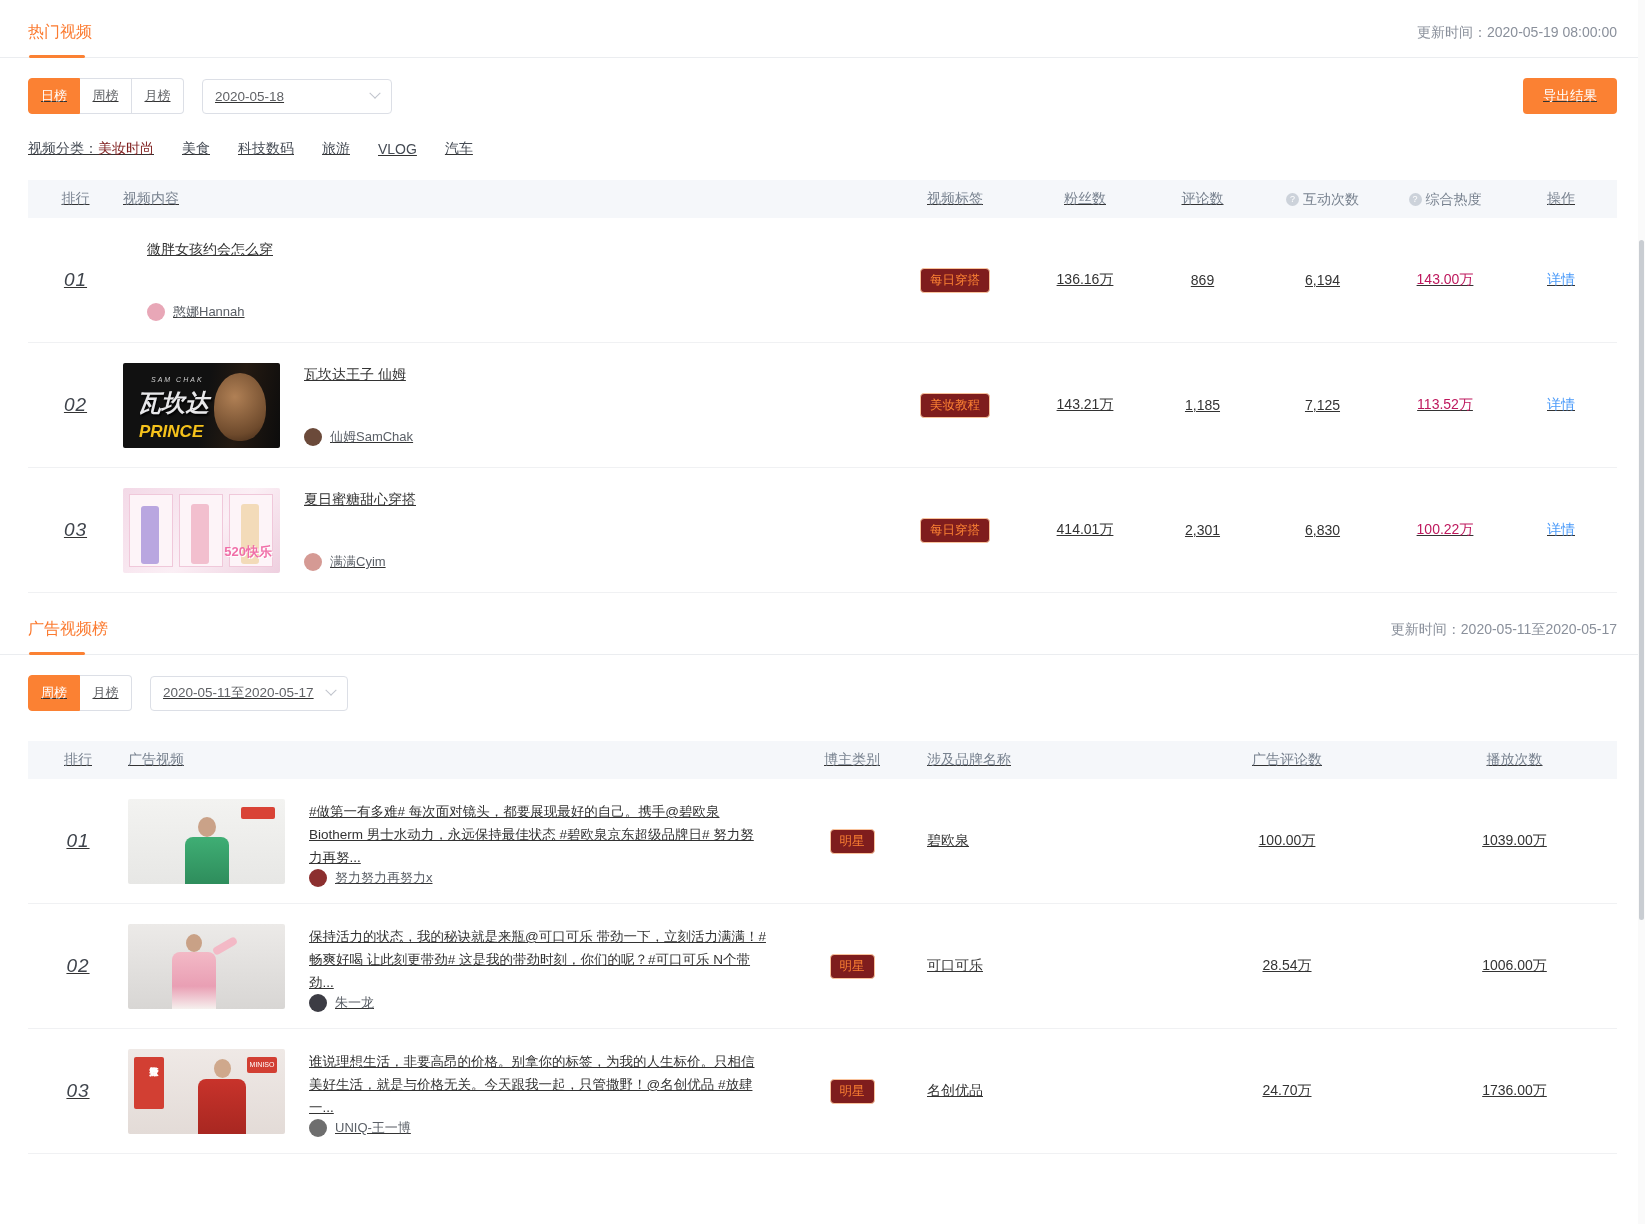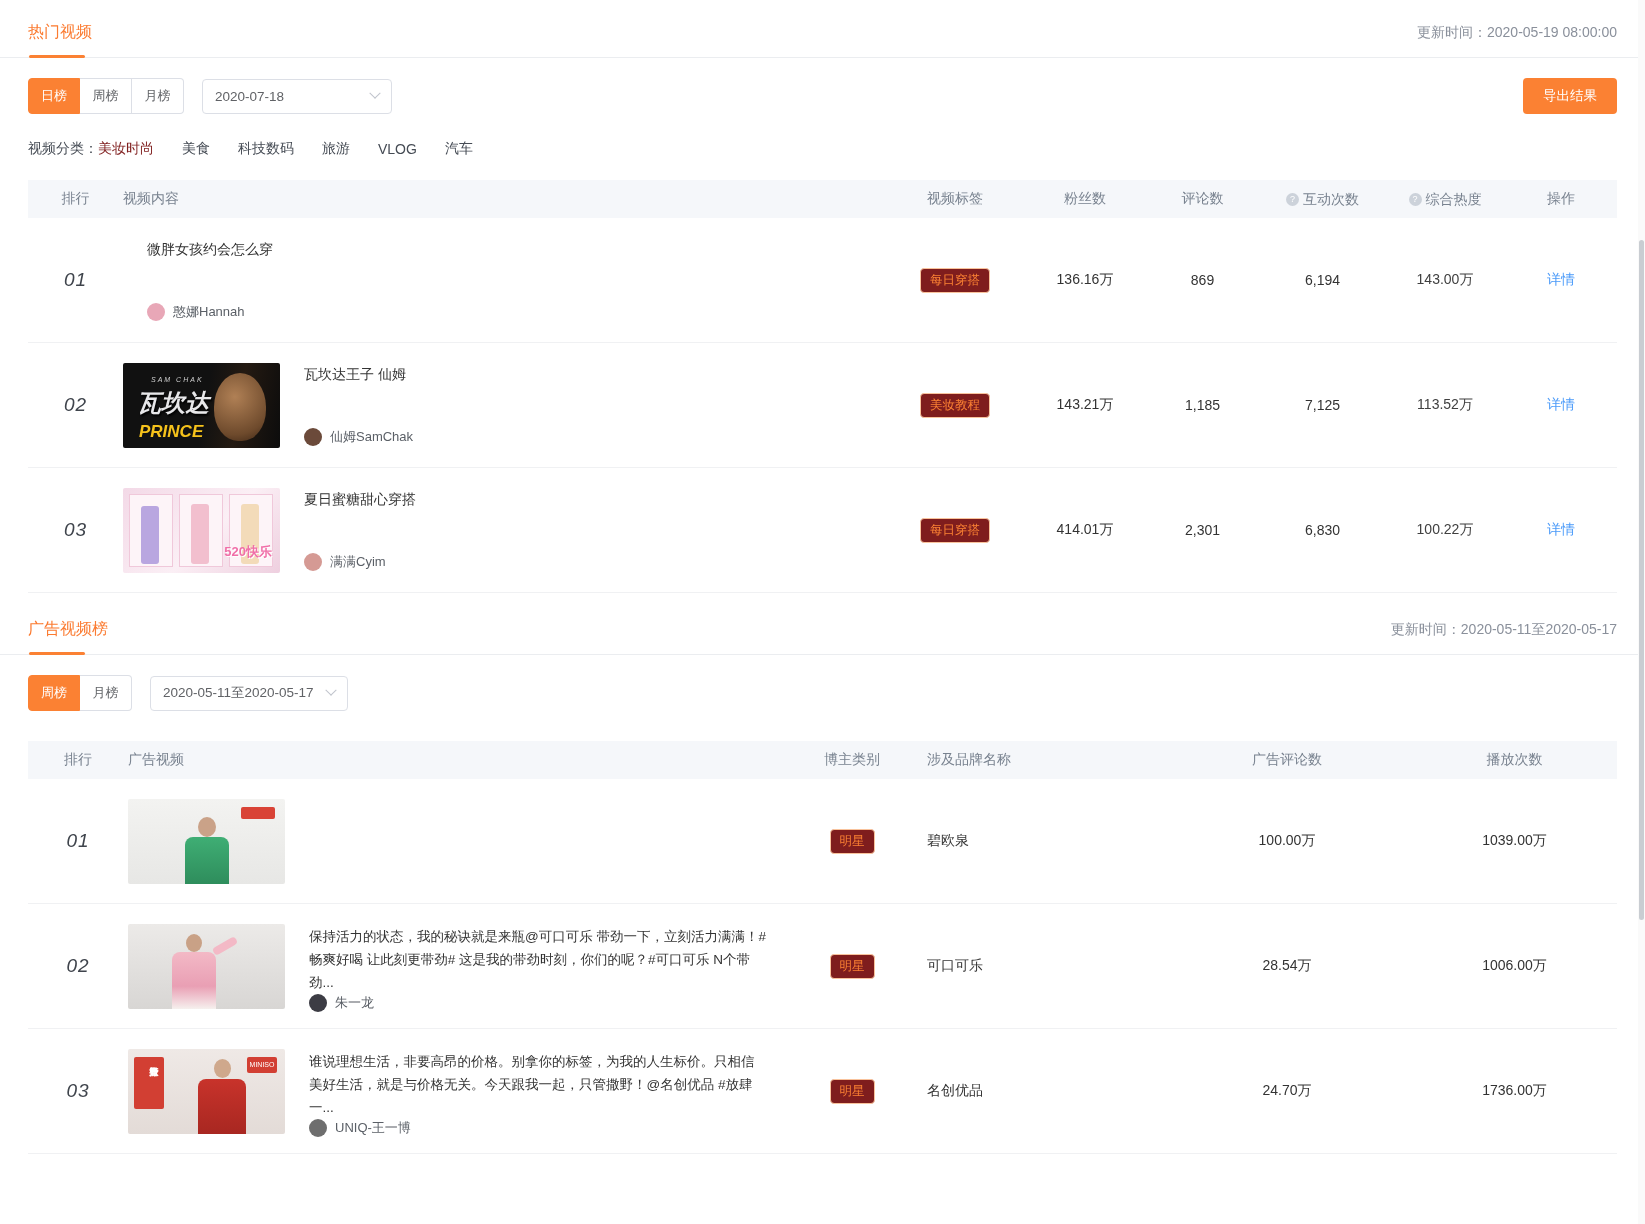--- a/index.html
+++ b/index.html
@@ -1,18 +1,18 @@
 <!DOCTYPE html>
 <html><head>
 <meta charset="utf-8">
 <style>
   * { margin:0; padding:0; box-sizing:border-box; }
   html,body { width:1645px; height:1224px; background:#fff; overflow:hidden;
     font-family:"Liberation Sans","DejaVu Sans",sans-serif; color:#333; }
-  .page { position:relative; width:1645px; height:1224px; }
+  .page { position:relative; width:1645px; height:1224px;text-decoration:underline; }
 
   
   .sec-head { position:relative; padding:22px 28px 0 28px; border-bottom:1px solid #ebedf0; }
   .sec-title { display:inline-block; font-size:16px; color:#fb7b31; padding-bottom:14px; position:relative; }
   .sec-title .underline { position:absolute; left:1px; bottom:-1px; width:56px; height:3px; background:#fb8133; border-radius:2px; }
   .sec-updated { position:absolute; right:28px; top:24px; font-size:14px; color:#8a909b; }
 
   
   .controls { display:flex; align-items:center; padding:20px 28px 0 28px; }
   .tab-group { display:flex; }
@@ -41,21 +41,21 @@
   .t2-grid { display:grid; grid-template-columns:100px minmax(0,1fr) 150px 235px 250px 205px; align-items:center; }
   .thead { background:#f5f7fa; height:38px; font-size:14px; color:#78828f; }
   .th { text-align:center; }
   .th.left { text-align:left; }
   .th-ico { display:inline-flex; align-items:center; justify-content:center; gap:4px; }
   .info-icon { display:inline-block; width:13px; height:13px; border-radius:50%; background:#ccd2da;
     color:#fff; font-size:9px; line-height:13px; text-align:center; }
   .row { border-bottom:1px solid #f0f1f3; height:125px; }
   .rank { font-size:19px; font-style:italic; color:#3f444c; text-align:center; letter-spacing:1px; }
   .cell-c { text-align:center; font-size:14px; color:#333; }
-  .heat { color:#404040; }
+  .heat { color:#be185d; }
   .detail-link { color:#4a9af9; font-size:14px; cursor:pointer; text-decoration:none; }
   .tagbadge { display:inline-block; padding:3px 9px; font-size:12.5px; color:#fb8133;
     border:1px solid #f9c39c; background:#7f1d1d; border-radius:4px; }
 
   .content-cell { display:flex; align-items:center; padding:0 10px 0 0; }
   .vmeta { display:flex; flex-direction:column; justify-content:space-between; height:82px; margin-left:24px; min-width:0; }
   .vtitle { font-size:14px; color:#333; padding-top:2px; }
   .adtext { font-size:13.5px; color:#333; line-height:23px; max-width:468px; }
   .author { display:flex; font-size:13px; color:#5a5f66; }
   .avatar { width:18px; height:18px; border-radius:50%; margin-right:8px; flex-shrink:0; }
@@ -125,21 +125,21 @@
     <span class="sec-updated">更新时间：2020-05-19 08:00:00</span>
   </div>
 
   <div class="controls">
     <div class="tab-group">
       <div class="tab active">日榜</div>
       <div class="tab">周榜</div>
       <div class="tab">月榜</div>
     </div>
     <div class="select">
-      <span>2020-07-18</span>
+      <span>2020-05-18</span>
       <span class="chevron"></span>
     </div>
     <button class="export-btn">导出结果</button>
   </div>
 
   <div class="cats">
     <span class="cat-label">视频分类：</span>
     <span class="cat active">美妆时尚</span>
     <span class="cat">美食</span>
     <span class="cat">科技数码</span>
@@ -273,20 +273,27 @@
     </div>
 
     <div class="row t2-grid">
       <div class="rank">01</div>
       <div class="content-cell">
         <div class="thumb thumb-ad1">
           <span class="logo"></span>
           <span class="head"></span>
           <span class="bodyfig"></span>
         </div>
+        <div class="vmeta">
+          <div class="adtext">#做第一有多难# 每次面对镜头，都要展现最好的自己。携手@碧欧泉Biotherm 男士水动力，永远保持最佳状态 #碧欧泉京东超级品牌日# 努力努力再努...</div>
+          <div class="author">
+            <span class="avatar" style="background:#8c2f2f"></span>
+            <span>努力努力再努力x</span>
+          </div>
+        </div>
       </div>
       <div class="cell-c"><span class="tagbadge">明星</span></div>
       <div class="cell-c" style="text-align:left">碧欧泉</div>
       <div class="cell-c">100.00万</div>
       <div class="cell-c">1039.00万</div>
     </div>
 
     <div class="row t2-grid">
       <div class="rank">02</div>
       <div class="content-cell">

